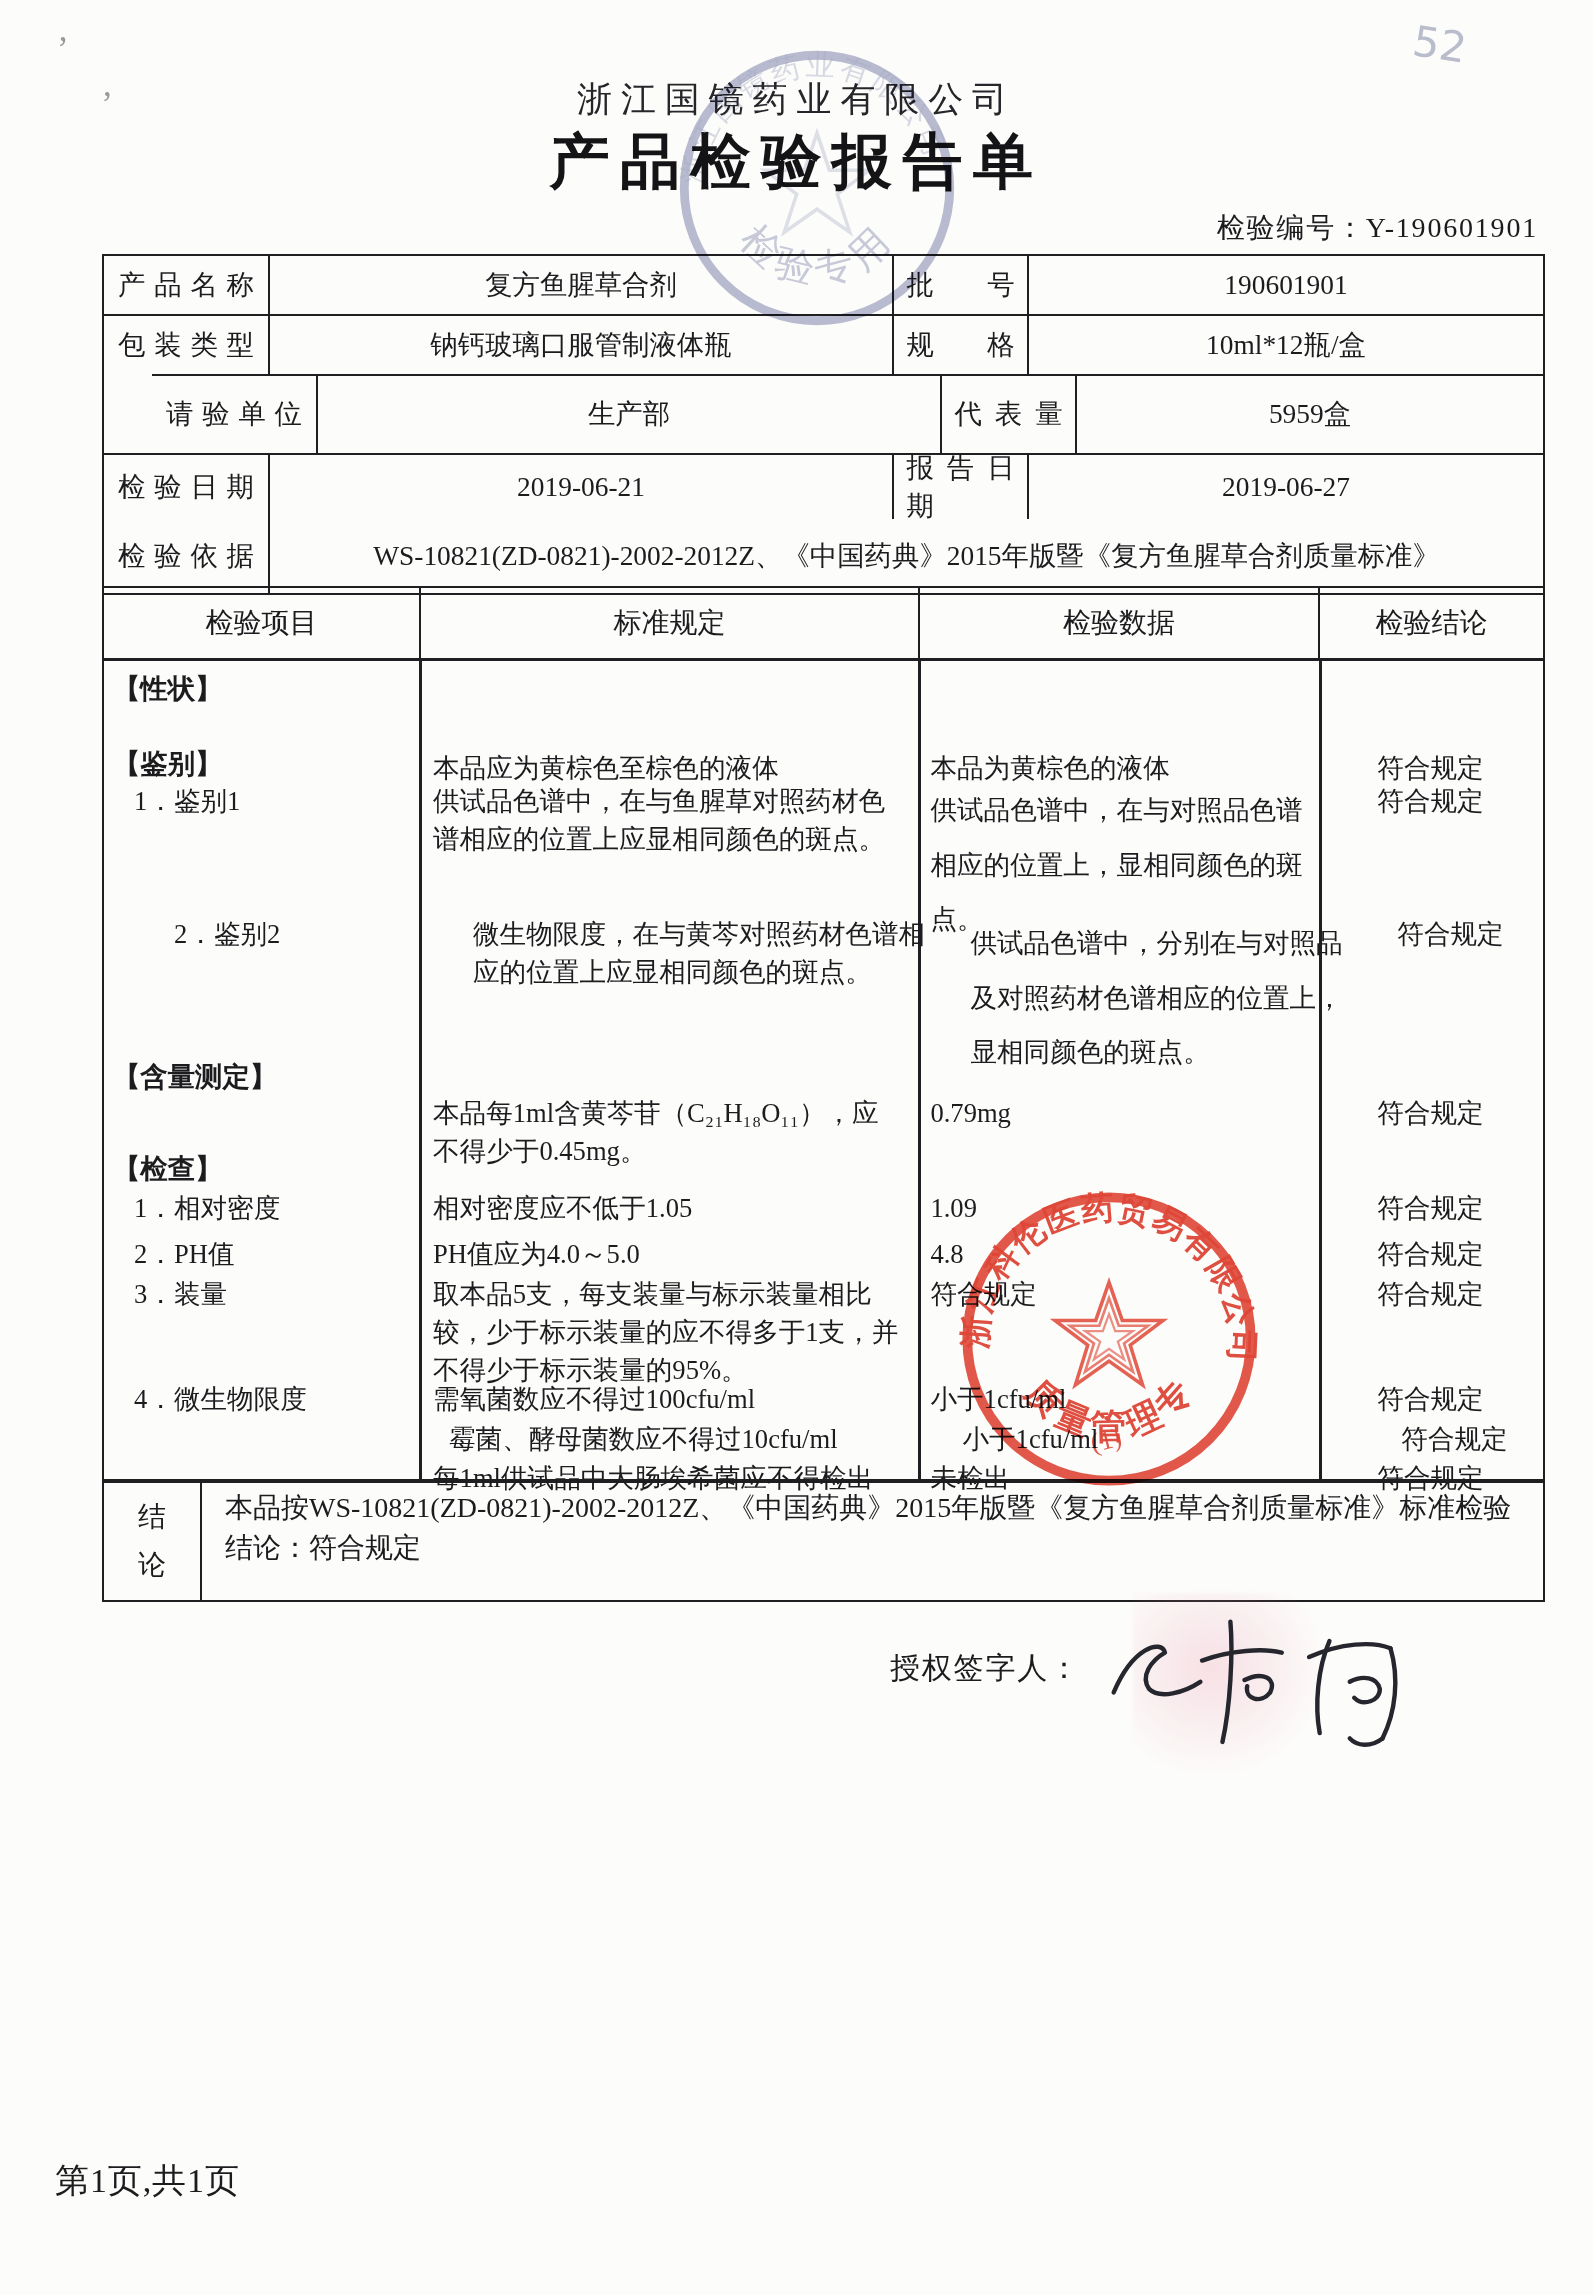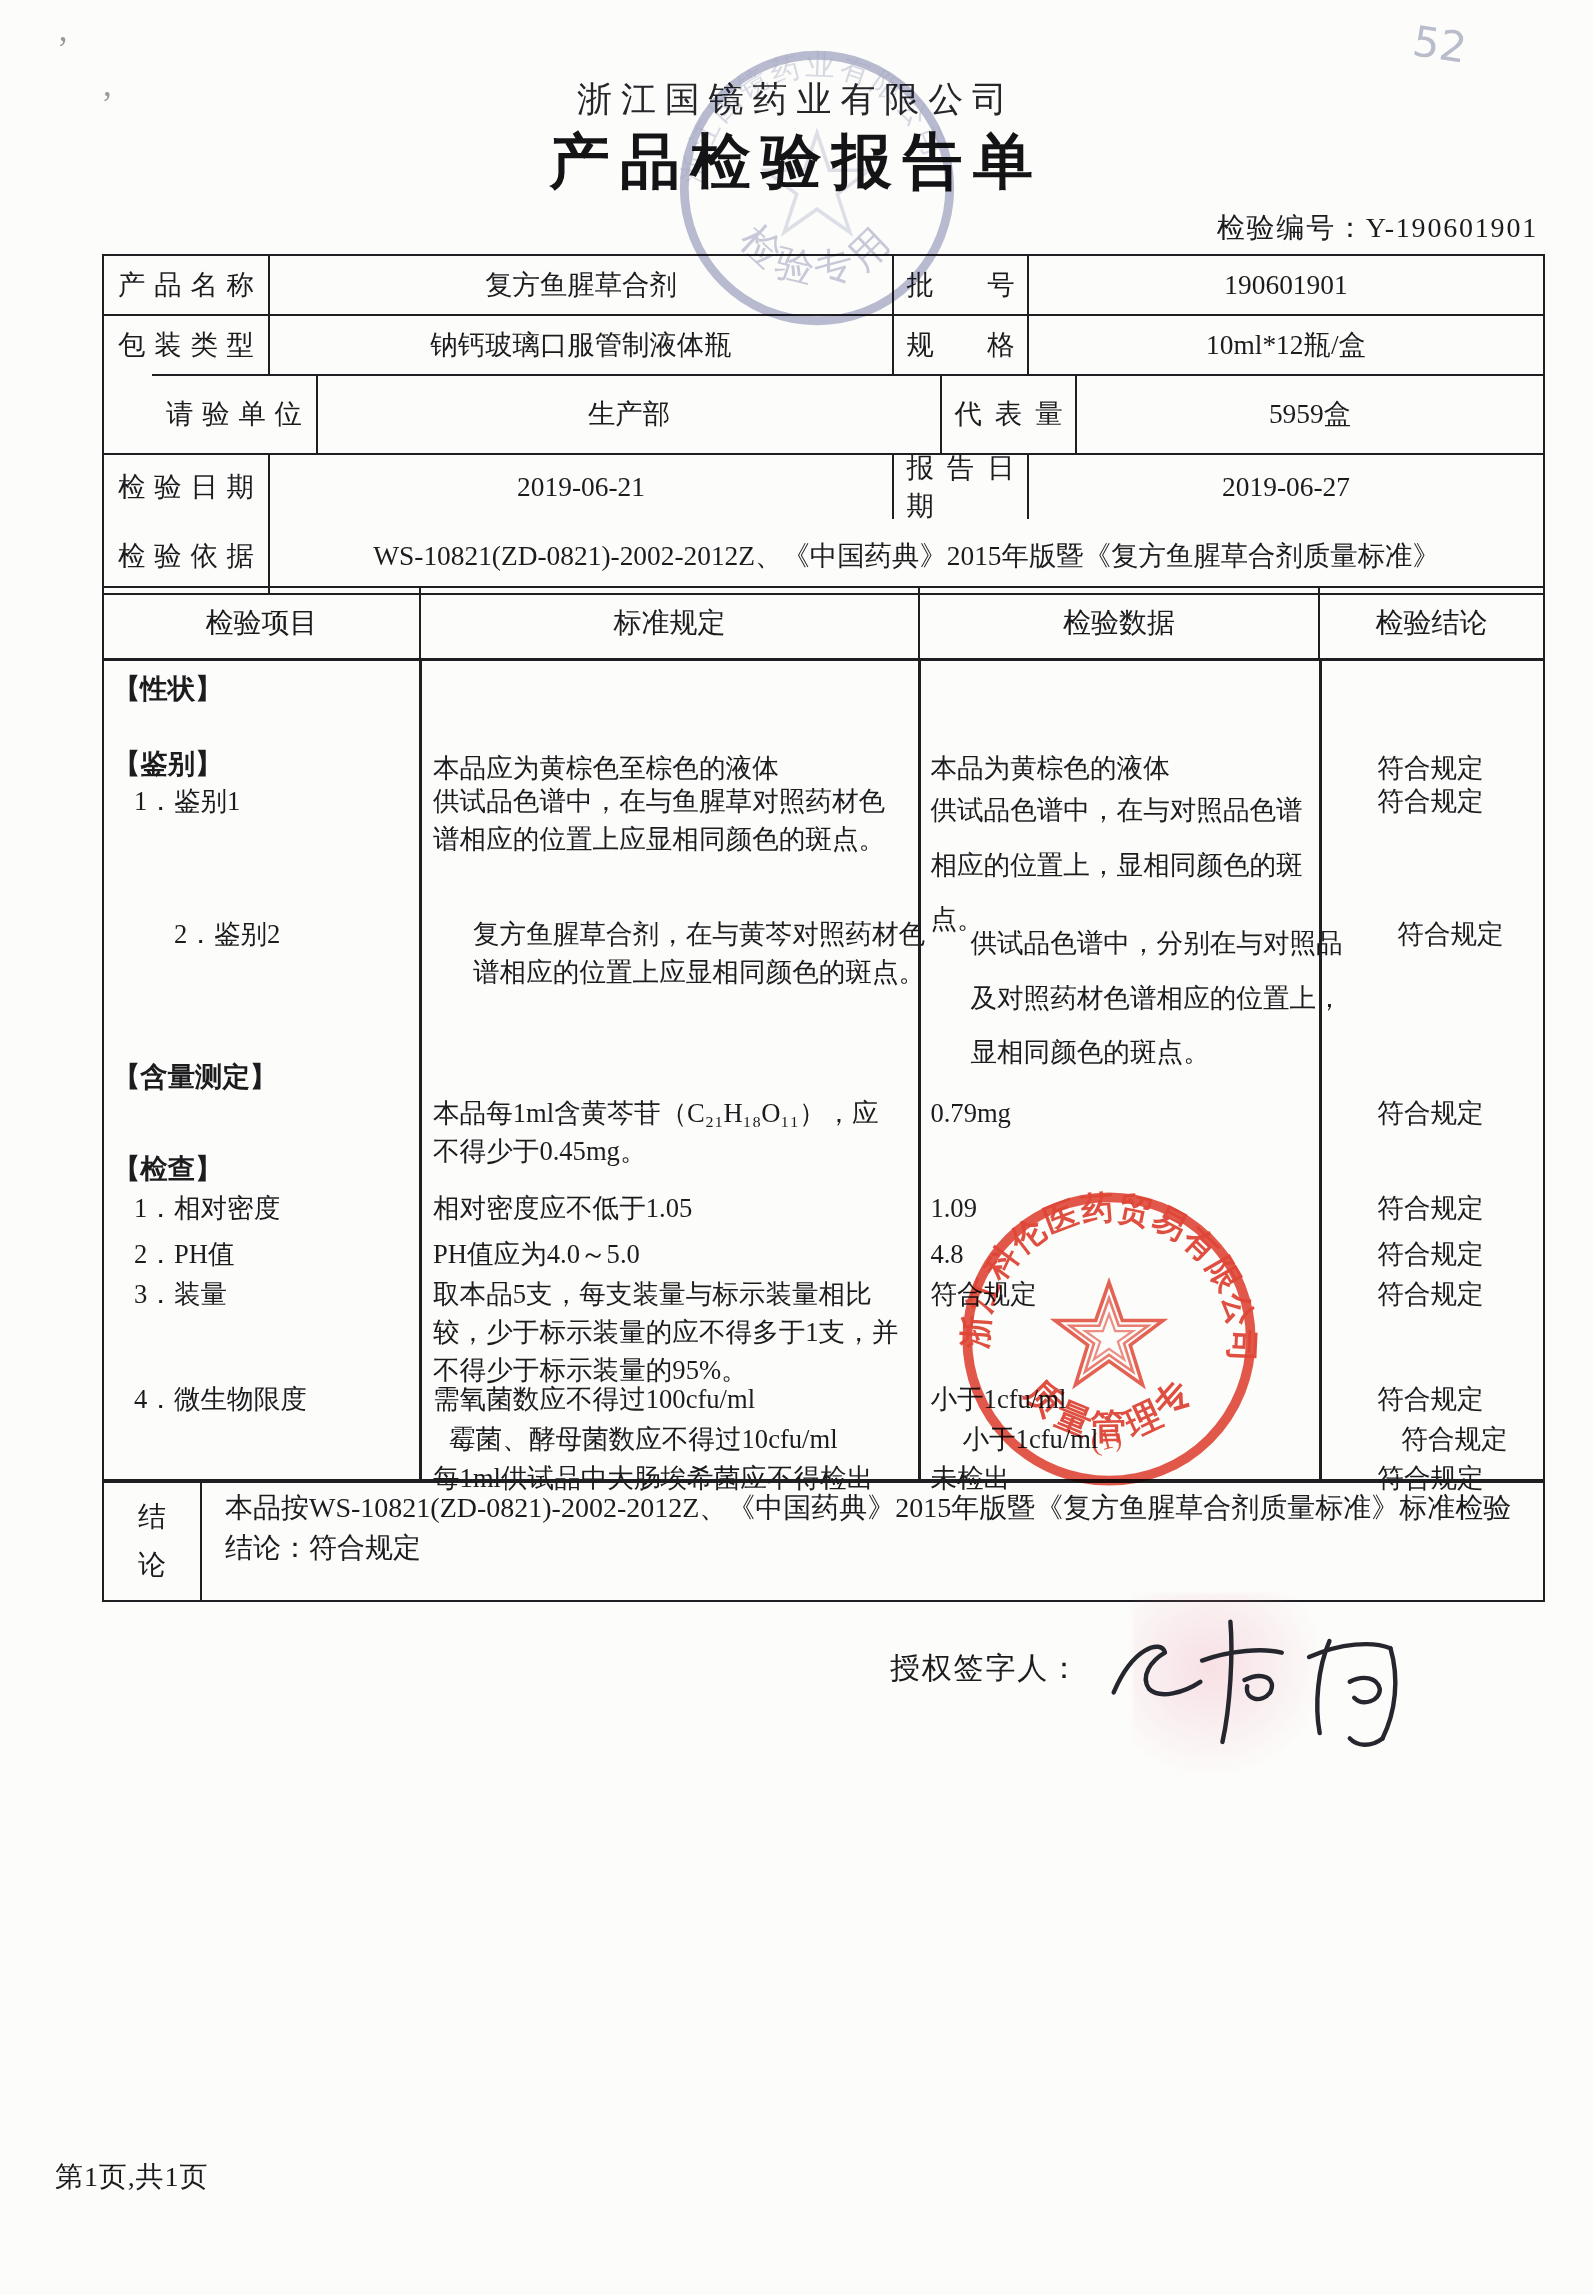--- a/index.html
+++ b/index.html
@@ -68,21 +68,21 @@
   .rc4{flex:1;justify-content:center;text-align:center;}
   .rt-row .loose{line-height:2.05;}
   
   #conclusion-table{top:1479px;}
   .concl-row{height:119px;}
   .concl-label{flex:0 0 96px;justify-content:center;text-align:center;font-size:28px;line-height:1.7;}
   .concl-body{flex:1;padding:7px 26.6px 0 23px;font-size:28px;line-height:1.42;display:block;}
   
   .sign-line{position:absolute;top:1648px;left:890px;font-size:30px;letter-spacing:1.8px;}
   .signature-svg{position:absolute;top:1604px;left:1096px;}
-  .footer{position:absolute;top:2158px;left:55px;font-size:28px;letter-spacing:0.9px;}
+  .footer{position:absolute;top:2158px;left:55px;font-size:34px;letter-spacing:0.9px;}
   
   .stamp{position:absolute;mix-blend-mode:multiply;}
   #gray-stamp{top:42px;left:671px;opacity:.8;}
   #red-stamp{top:1184px;left:954px;opacity:.92;}
   .pink-residue{position:absolute;top:1593px;left:1133px;width:195px;height:186px;
     background:radial-gradient(ellipse at 40% 40%, rgba(236,160,180,.30), rgba(236,160,180,0) 70%);
     filter:blur(1.8px);}
 </style>
 </head>
 <body>
@@ -180,21 +180,21 @@
           <div class="cell rc4"></div>
         </div>
         <div class="rt-row" style="top: 122px;">
           <div class="cell rc1">1．鉴别1</div>
           <div class="cell rc2">供试品色谱中，在与鱼腥草对照药材色谱相应的位置上应显相同颜色的斑点。</div>
           <div class="cell rc3 loose">供试品色谱中，在与对照品色谱相应的位置上，显相同颜色的斑点。</div>
           <div class="cell rc4">符合规定</div>
         </div>
         <div class="rt-row" style="top: 255px; margin-left: 40px;">
           <div class="cell rc1">2．鉴别2</div>
-          <div class="cell rc2">复方鱼腥草合剂，在与黄芩对照药材色谱相应的位置上应显相同颜色的斑点。</div>
+          <div class="cell rc2">微生物限度，在与黄芩对照药材色谱相应的位置上应显相同颜色的斑点。</div>
           <div class="cell rc3 loose">供试品色谱中，分别在与对照品及对照药材色谱相应的位置上，显相同颜色的斑点。</div>
           <div class="cell rc4">符合规定</div>
         </div>
         <div class="rt-row" style="top: 397px;">
           <div class="cell rc1 section">【含量测定】</div>
           <div class="cell rc2"></div>
           <div class="cell rc3"></div>
           <div class="cell rc4"></div>
         </div>
         <div class="rt-row" style="top: 434px;">

